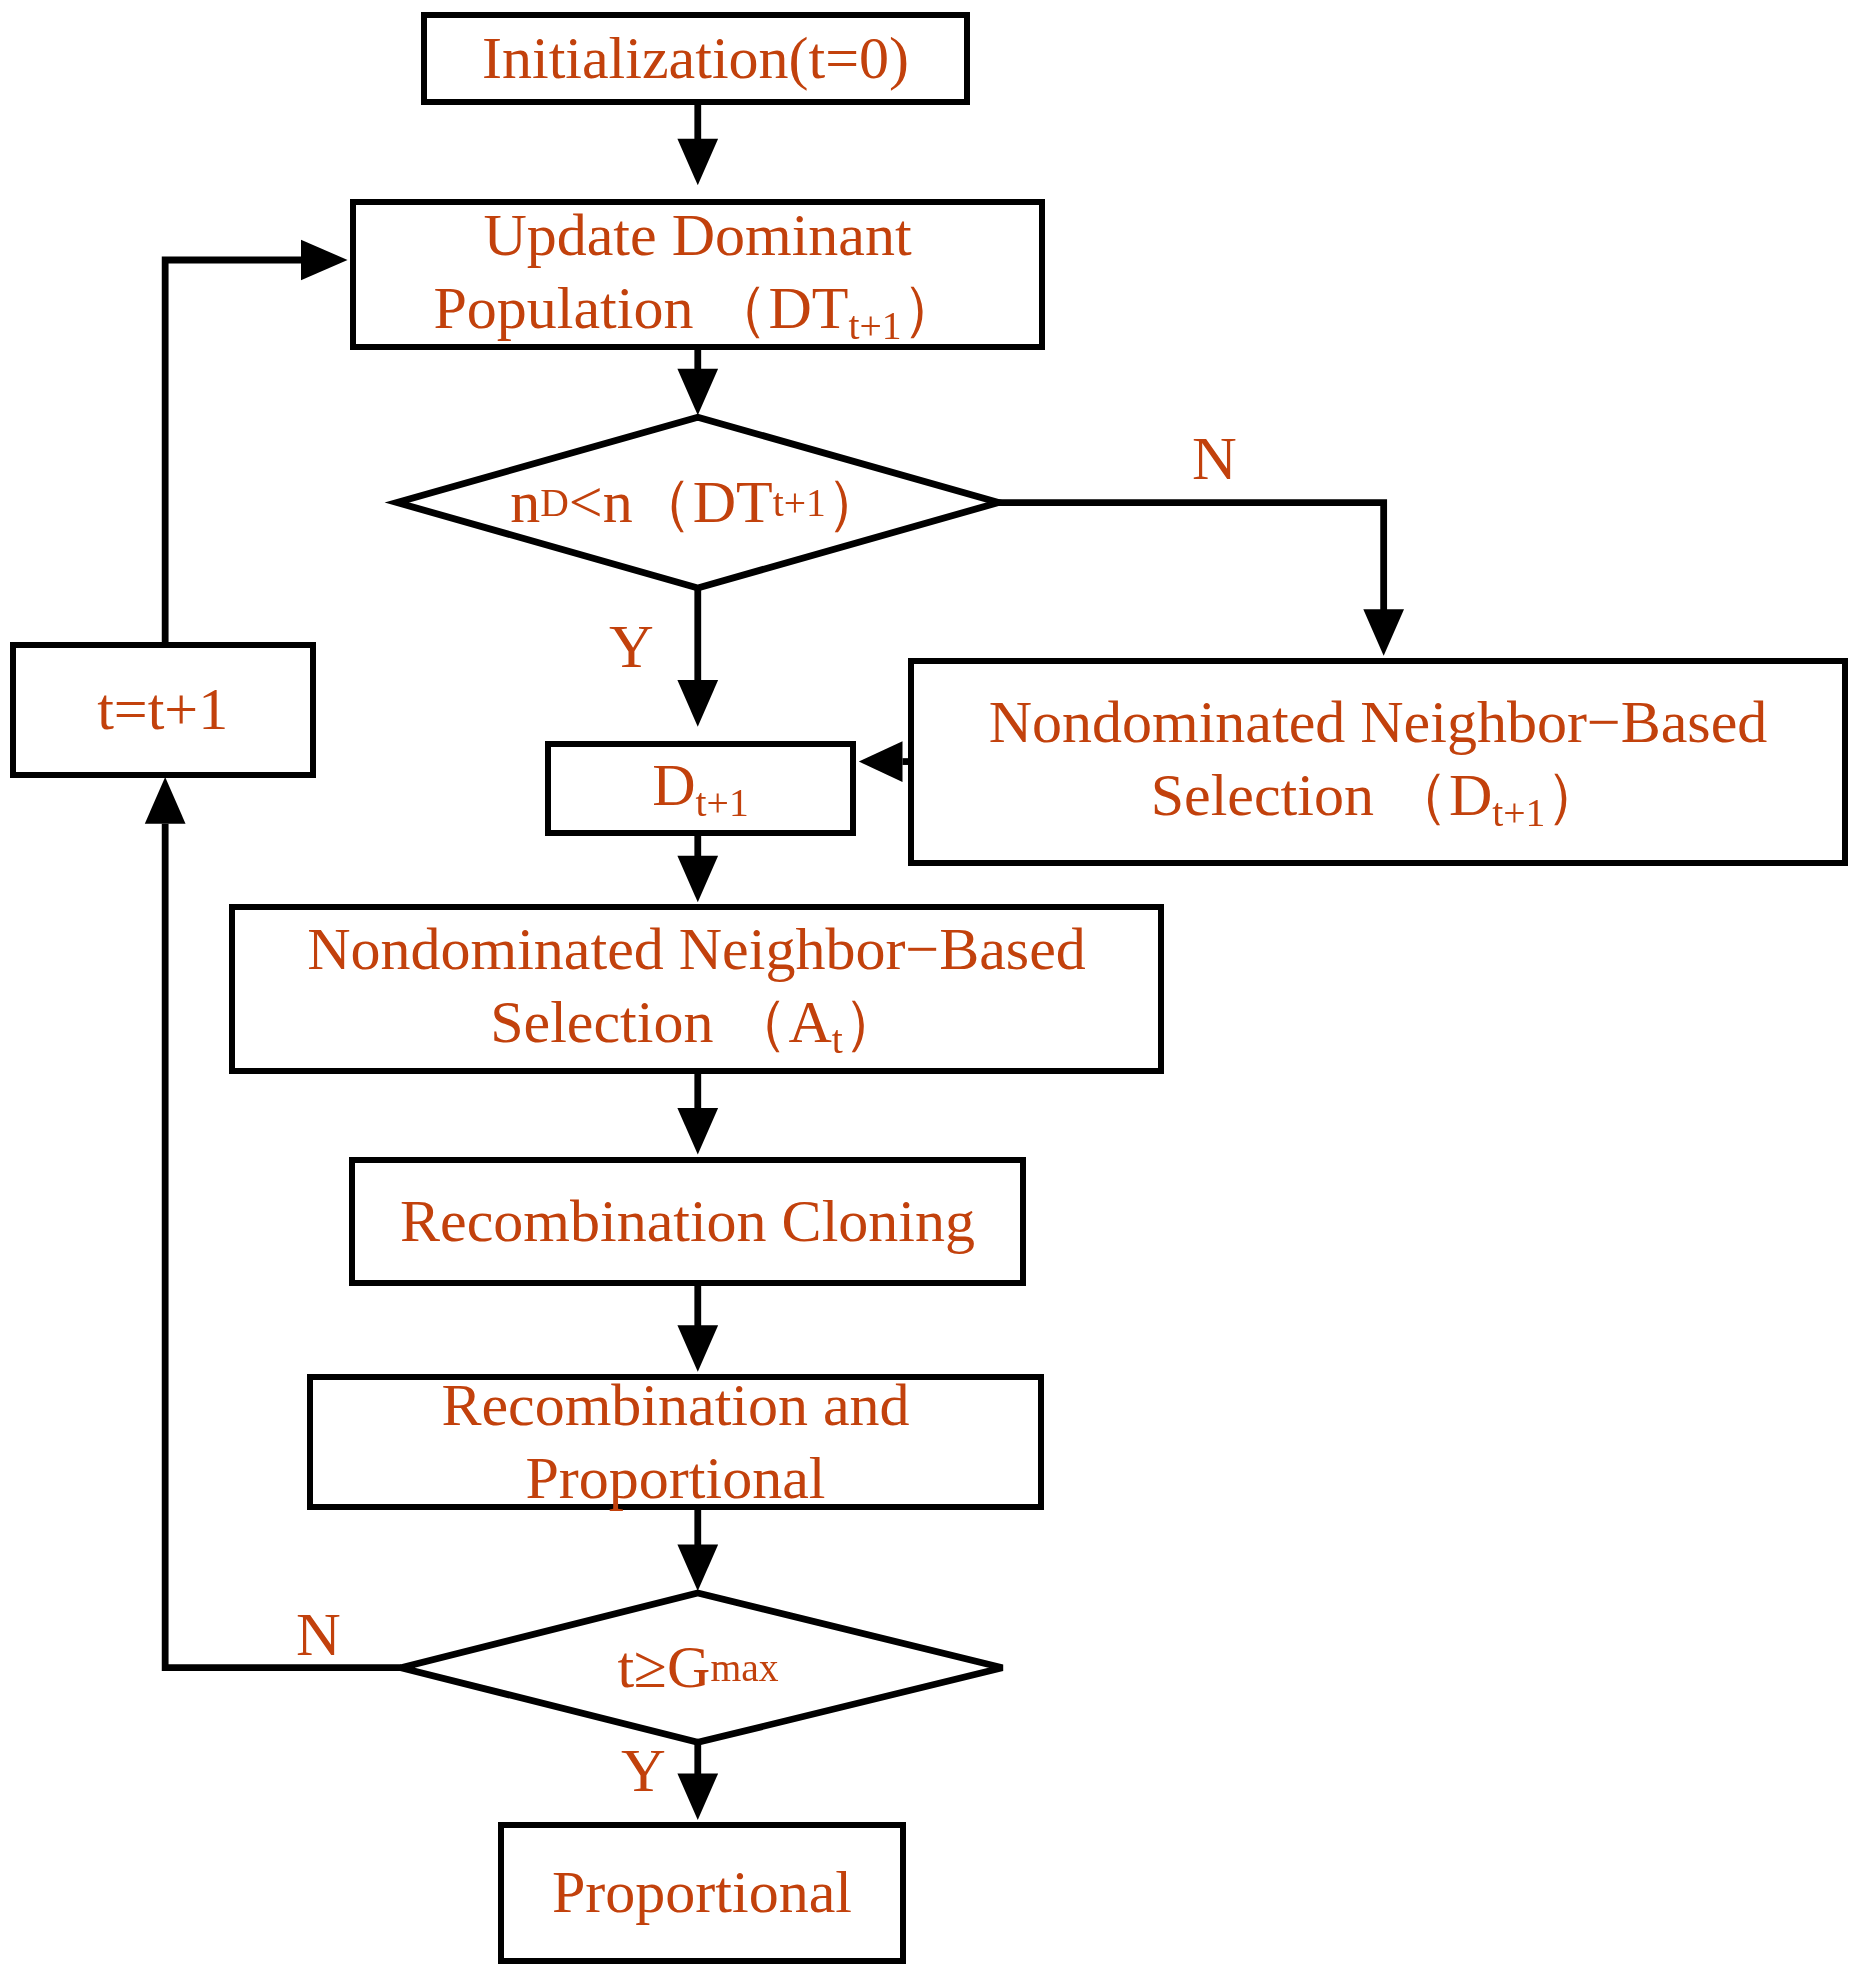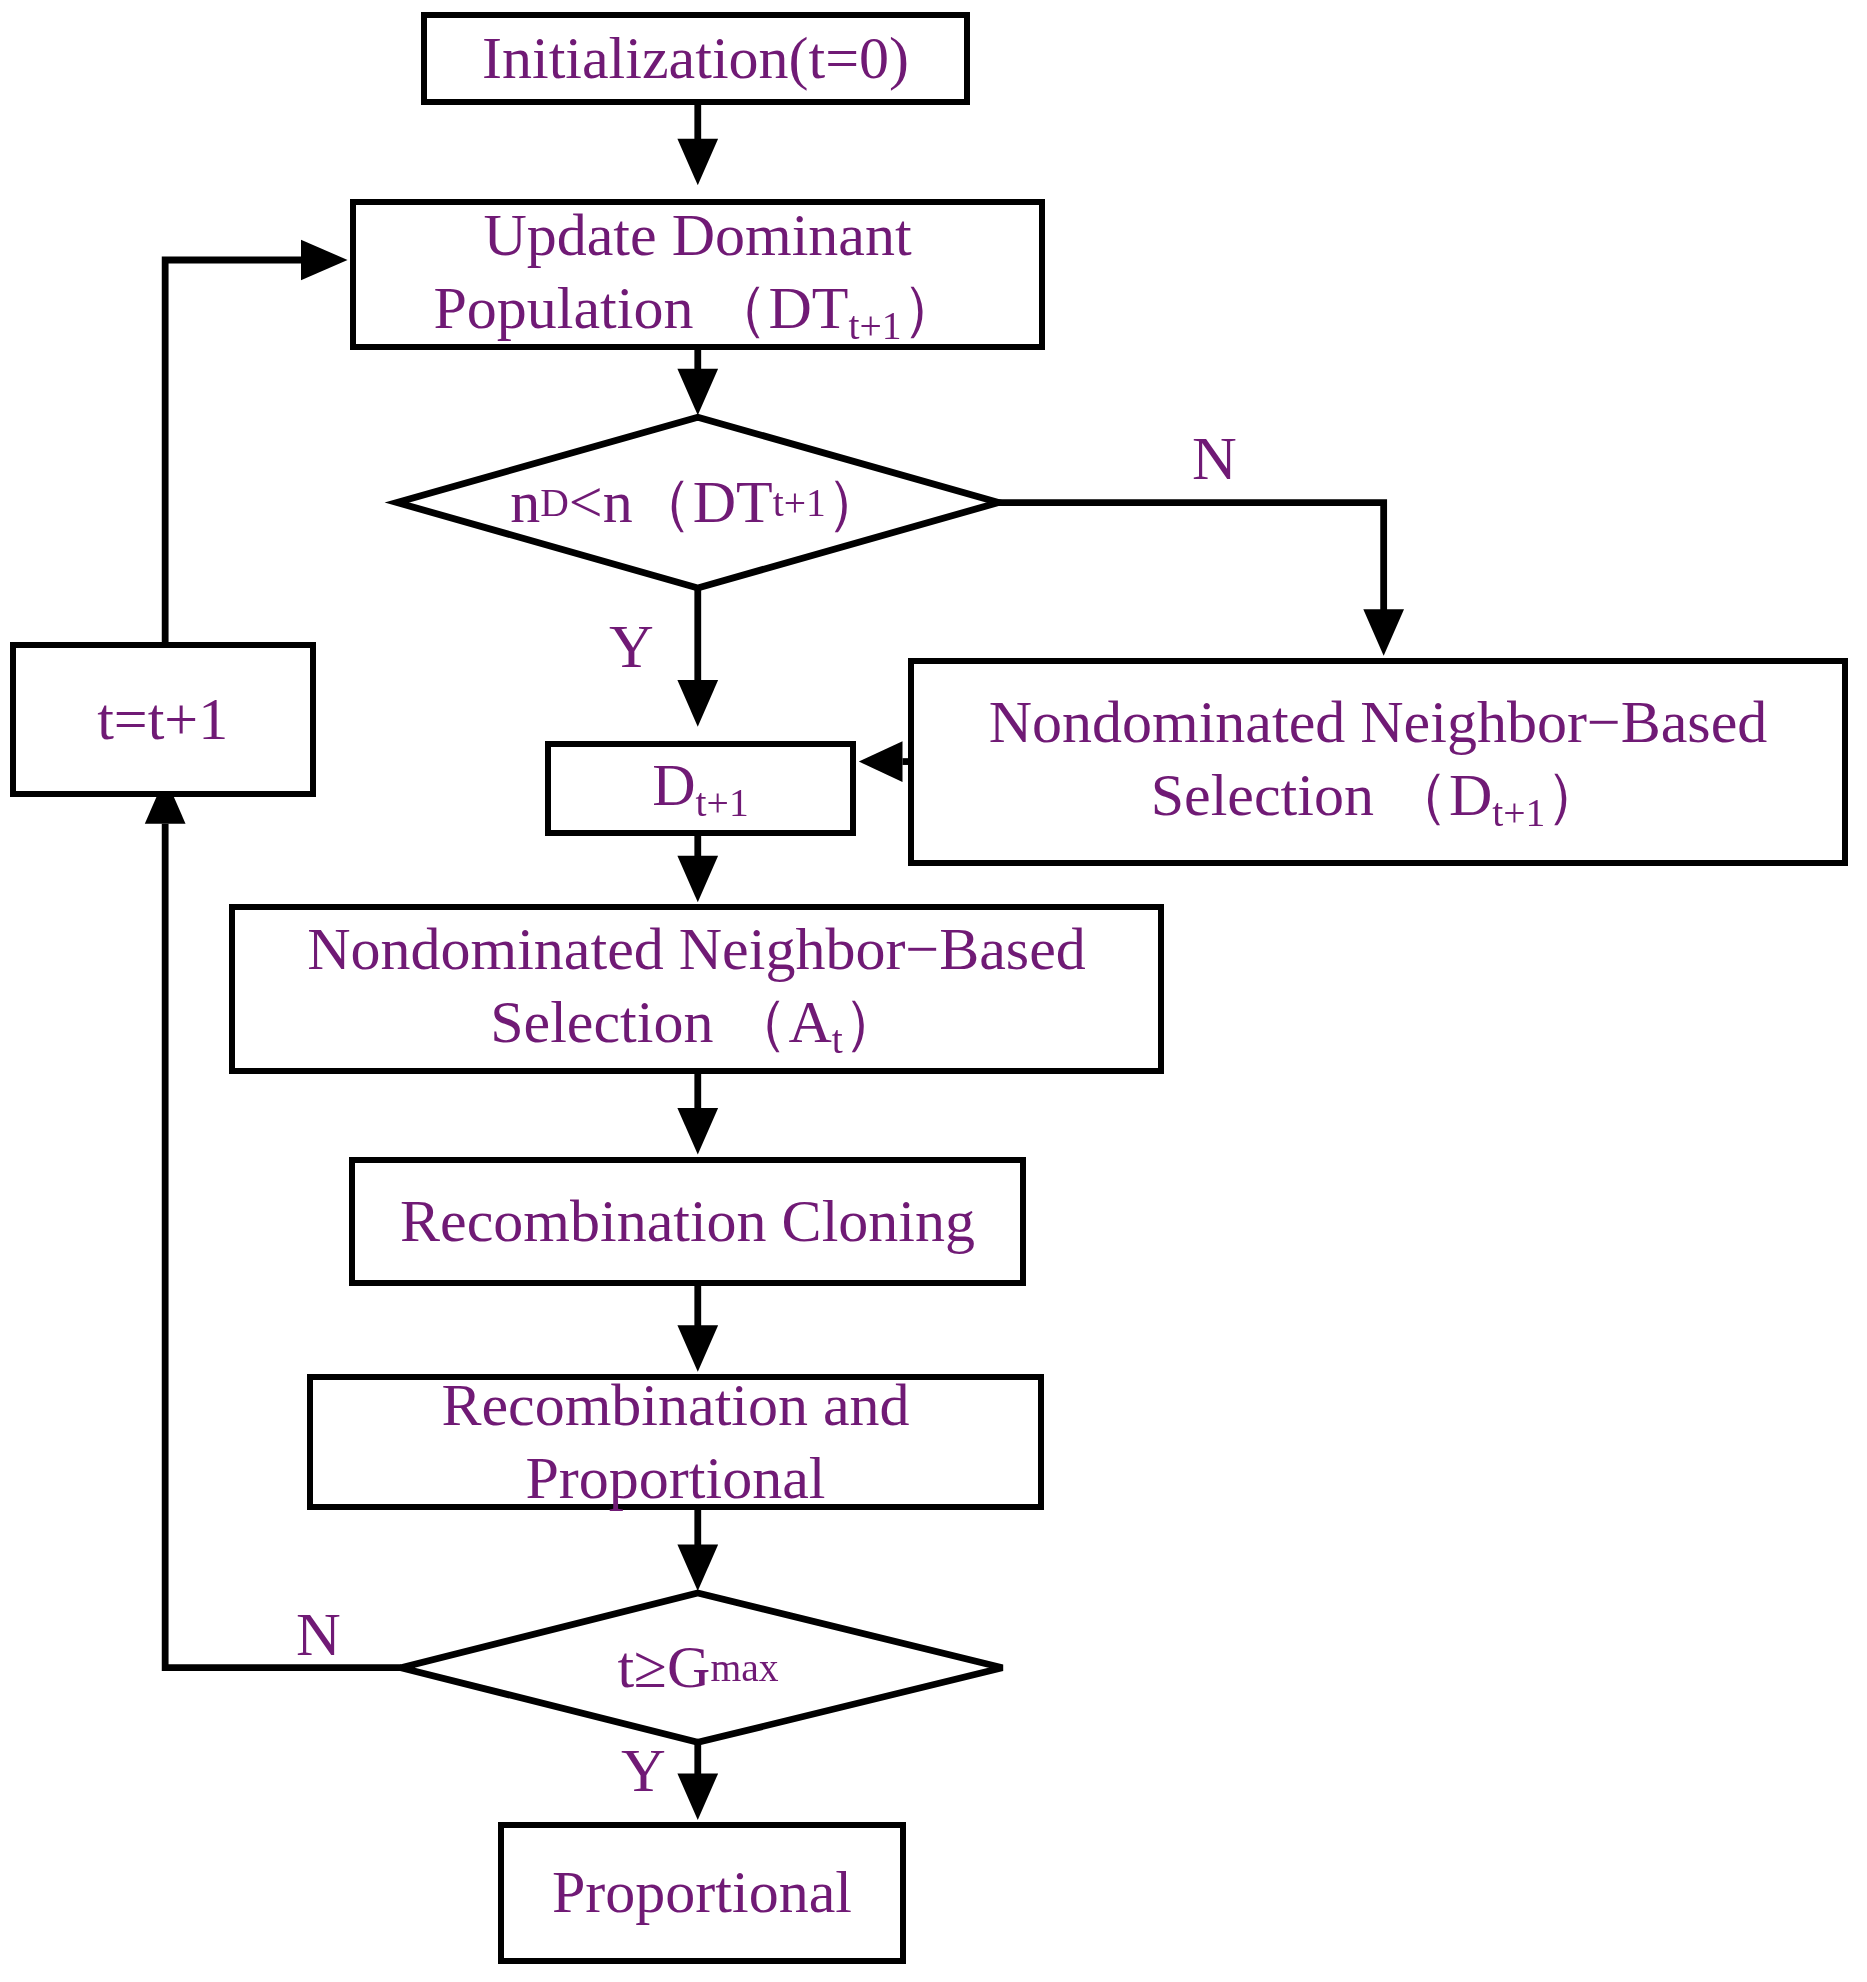--- a/index.html
+++ b/index.html
@@ -2,21 +2,21 @@
 <html><head>
 <meta charset="utf-8">
 <style>
   html, body { margin: 0; padding: 0; background: #ffffff; }
   .canvas {
     position: relative;
     width: 1868px;
     height: 1982px;
     background: #ffffff;
     font-family: "Liberation Serif", "DejaVu Serif", serif;
-    color: #701a75;
+    color: #c2410c;
     overflow: hidden;
   }
   .wires {
     position: absolute;
     left: 0; top: 0;
     width: 1868px; height: 1982px;
     pointer-events: none;
   }
   .box {
     position: absolute;
@@ -52,21 +52,21 @@
     letter-spacing: 0;
   }
   
   #box-init   { left: 421px;  top: 11.6px;   width: 549px; height: 93px;  }
   #box-update { left: 350px;  top: 187px;  width: 695px; height: 151px; margin-top: 12px; }
   #box-nnsd   { left: 908px;  top: 658px;  width: 940px; height: 208px; }
   #box-dnext  { left: 545px;  top: 729px;  width: 311px; height: 95px; margin-top: 12px;  }
   #box-nnsa   { left: 229px;  top: 904px;  width: 935px; height: 170px; }
   #box-prop   { left: 349px;  top: 1157px; width: 677px; height: 129px; }
   #box-recomb { left: 307px;  top: 1374px; width: 737px; height: 136px; text-align: center; }
-  #box-tplus  { left: 9.7px;   top: 642px;  width: 306px; height: 155px; }
+  #box-tplus  { left: 9.7px;   top: 642px;  width: 306px; height: 136px; }
   #box-term   { left: 498px;  top: 1822px; width: 408px; height: 142px; }
   #dtext-1 { left: 397px; top: 417px;  width: 602px; height: 171px; }
   #dtext-2 { left: 397px; top: 1593px; width: 602px; height: 149px; }
   #lbl-n1 { left: 1192px; top: 427px;  }
   #lbl-y1 { left: 609px;  top: 615px;  }
   #lbl-n2 { left: 296px;  top: 1603px; }
   #lbl-y2 { left: 621px;  top: 1739px; }
 </style>
 </head>
 <body>

